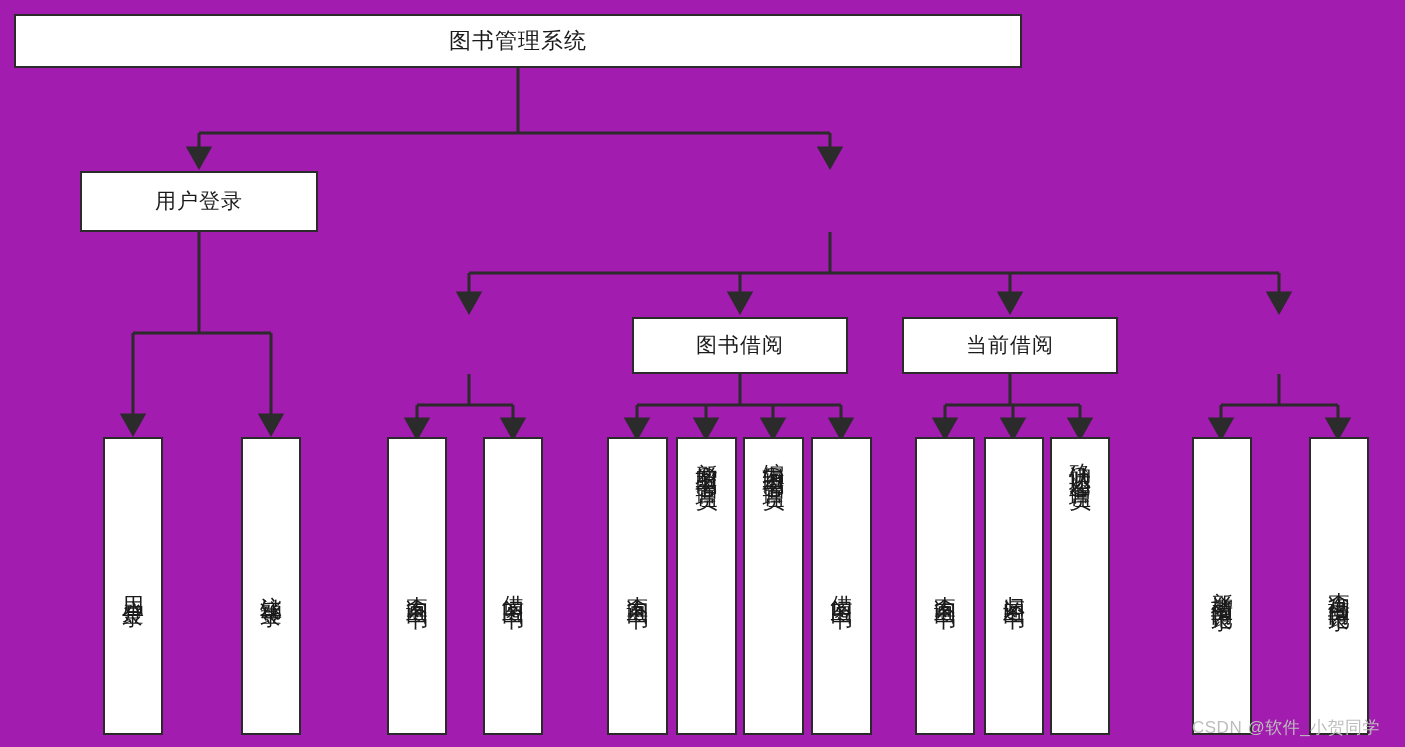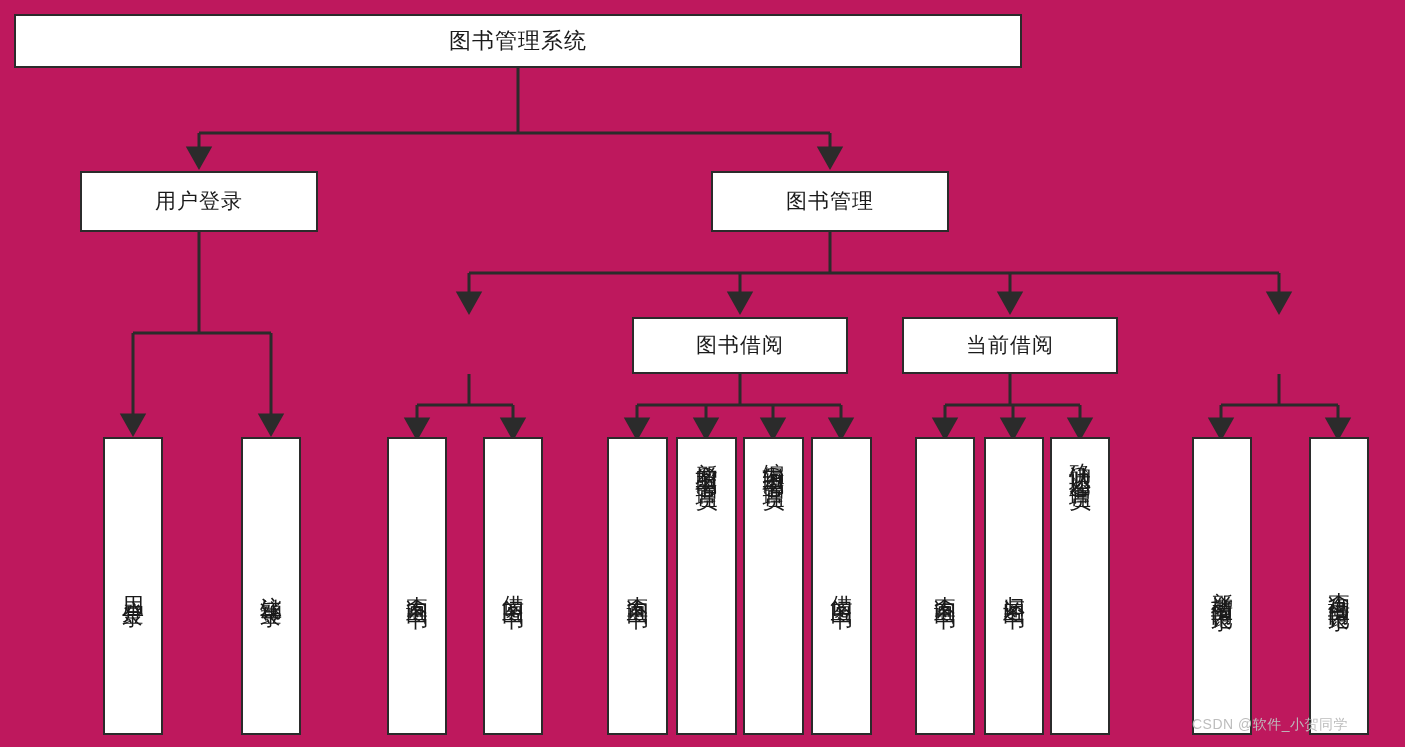--- a/index.html
+++ b/index.html
@@ -7,21 +7,21 @@
     padding: 0;
     background: #ffffff;
   }
   body {
     font-family: "Liberation Sans", "DejaVu Sans", sans-serif;
   }
   #canvas {
     position: relative;
     width: 1405px;
     height: 747px;
-    background: #be185d;
+    background: #a21caf;
     overflow: hidden;
   }
   #edges {
     position: absolute;
     left: 0;
     top: 0;
     width: 1405px;
     height: 747px;
     pointer-events: none;
   }
@@ -64,21 +64,21 @@
     letter-spacing: 4px;
     white-space: pre;
   }
   .node.v.mid {
     align-items: center;
     padding-top: 0;
   }
   .watermark {
     position: absolute;
     color: #bdbdbd;
-    font-size: 14px;
+    font-size: 17px;
     letter-spacing: 0.5px;
     z-index: 5;
     white-space: nowrap;
   }
 </style>
 </head>
 <body>
 
 <div id="canvas">
 
@@ -132,23 +132,20 @@
     </g>
   </svg>
 
   <div class="node h root" style="left:14px; top:14px; width:1008px; height:54px;">
     <span class="lbl">图书管理系统</span>
   </div>
 
   <div class="node h" style="left:80px; top:171px; width:238px; height:61px;">
     <span class="lbl">用户登录</span>
   </div>
-  <div class="node h" style="left:711px; top:171px; width:238px; height:61px;">
-    <span class="lbl">图书管理</span>
-  </div>
 
   <div class="node h" style="left:902px; top:317px; width:216px; height:57px;">
     <span class="lbl">当前借阅</span>
   </div>
   <div class="node h" style="left:632px; top:317px; width:216px; height:57px;">
     <span class="lbl">图书借阅</span>
   </div>
 
   <div class="node v mid" style="left:103px; top:437px; width:60px; height:298px;">
     <span class="lbl">用户登录</span>

